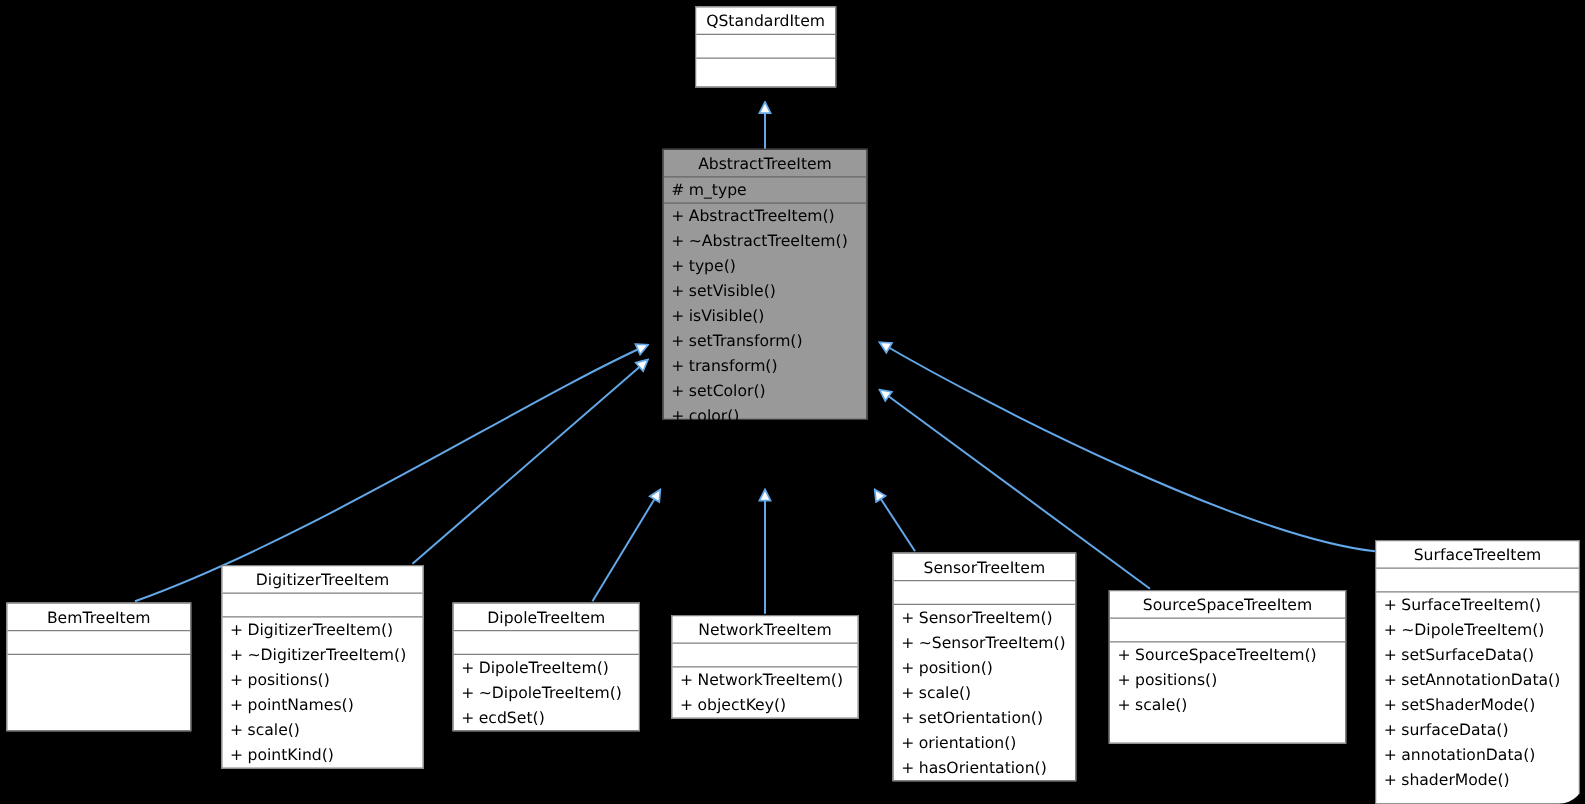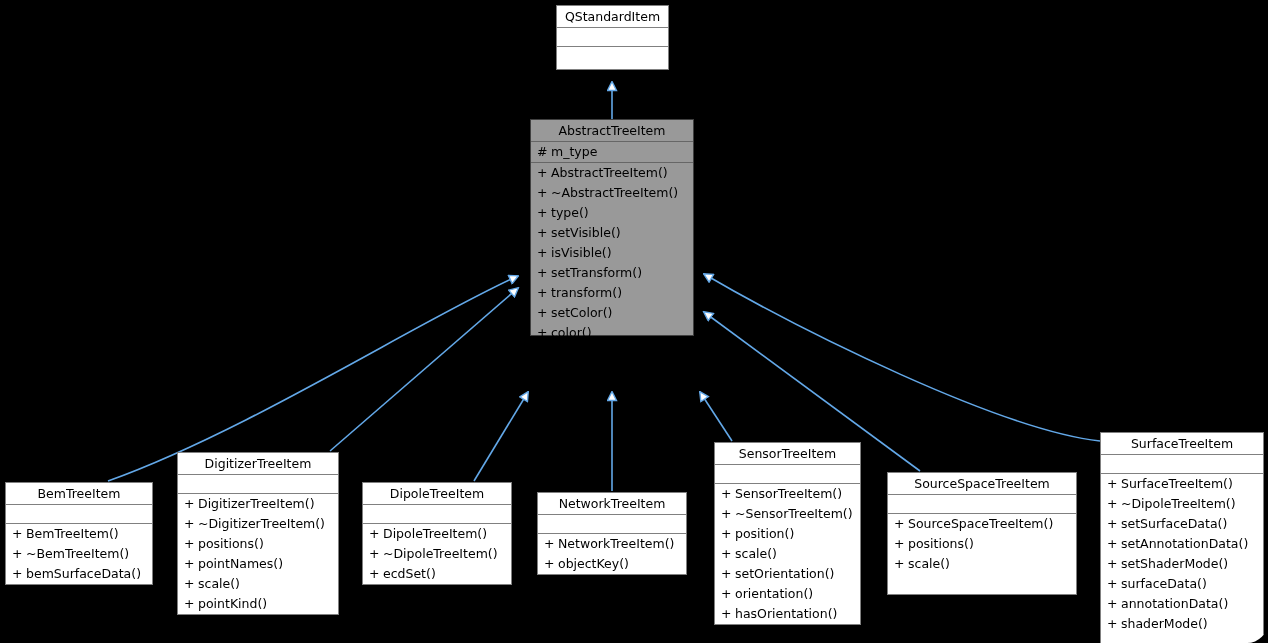--- a/index.html
+++ b/index.html
@@ -125,25 +125,20 @@
       <div class="member"><span class="vis">+</span><span>setColor()</span></div>
       <div class="member"><span class="vis">+</span><span>color()</span></div>
       <div class="member"><span class="vis">+</span><span>setAlpha()</span></div>
       <div class="member"><span class="vis">+</span><span>alpha()</span></div>
     </div>
   </div>
 
   <div class="node" style="left:5px; top:482px; width:148px; height:103px;">
     <div class="title">BemTreeItem</div>
     <div class="section empty"></div>
-    <div class="section last">
-      <div class="member"><span class="vis">+</span><span>BemTreeItem()</span></div>
-      <div class="member"><span class="vis">+</span><span>~BemTreeItem()</span></div>
-      <div class="member"><span class="vis">+</span><span>bemSurfaceData()</span></div>
-    </div>
   </div>
 
   <div class="node" style="left:177px; top:452px; width:162px; height:163px;">
     <div class="title">DigitizerTreeItem</div>
     <div class="section empty"></div>
     <div class="section last">
       <div class="member"><span class="vis">+</span><span>DigitizerTreeItem()</span></div>
       <div class="member"><span class="vis">+</span><span>~DigitizerTreeItem()</span></div>
       <div class="member"><span class="vis">+</span><span>positions()</span></div>
       <div class="member"><span class="vis">+</span><span>pointNames()</span></div>

